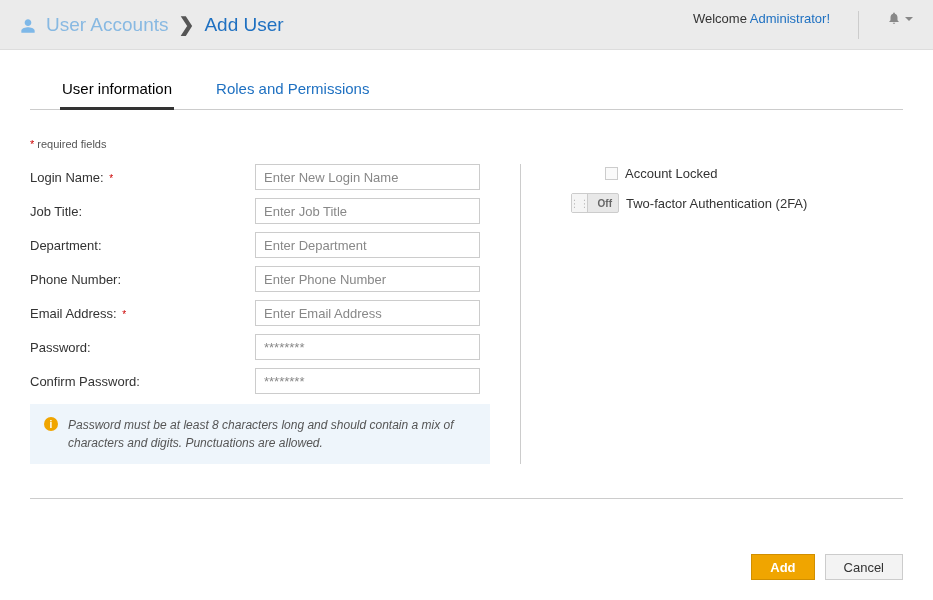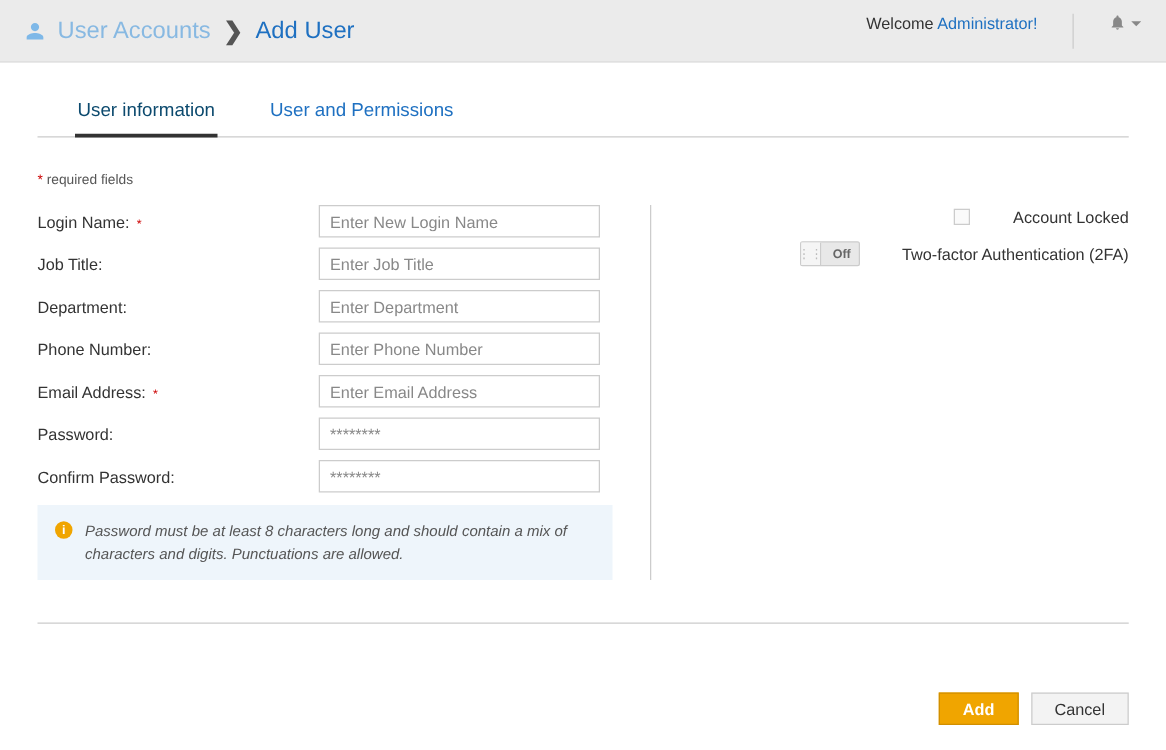--- a/index.html
+++ b/index.html
@@ -74,21 +74,21 @@
     }
     .tab {
       padding: 10px 2px;
       font-size: 15px;
       cursor: pointer;
       color: #1e70c1;
       border-bottom: 3px solid transparent;
       margin-bottom: -1px;
     }
     .tab.active {
-      color: #0c4a6e;
+      color: #000000;
       border-bottom-color: #333;
     }
     .required-note {
       margin-top: 28px;
       font-size: 11px;
       color: #555;
     }
     .required-note .star { color: #c00; }
     .form-area {
       display: flex;
@@ -150,23 +150,22 @@
     }
     .info-text {
       font-style: italic;
       color: #555;
       font-size: 12px;
       line-height: 1.5;
     }
     .right-row {
       display: flex;
       align-items: center;
-      gap: 34px;
+      gap: 7px;
       margin-bottom: 12px;
-      justify-content: flex-end;
     }
     .checkbox {
       width: 13px; height: 13px;
       border: 1px solid #ccc;
       background: #fafafa;
       display: inline-block;
       margin-left: 34px;
     }
     .toggle-off {
       width: 48px;
@@ -256,21 +255,21 @@
           </svg>
       </span>
       <span class="caret-down"></span>
     </span>
   </div>
 </div>
 
 <div class="content">
   <div class="tabs">
     <div class="tab active">User information</div>
-    <div class="tab">User and Permissions</div>
+    <div class="tab">Roles and Permissions</div>
   </div>
 
   <div class="required-note">
     <span class="star">*</span> <span>required fields</span>
   </div>
 
   <div class="form-area">
     <div class="left-col">
 
       <div class="form-row">

